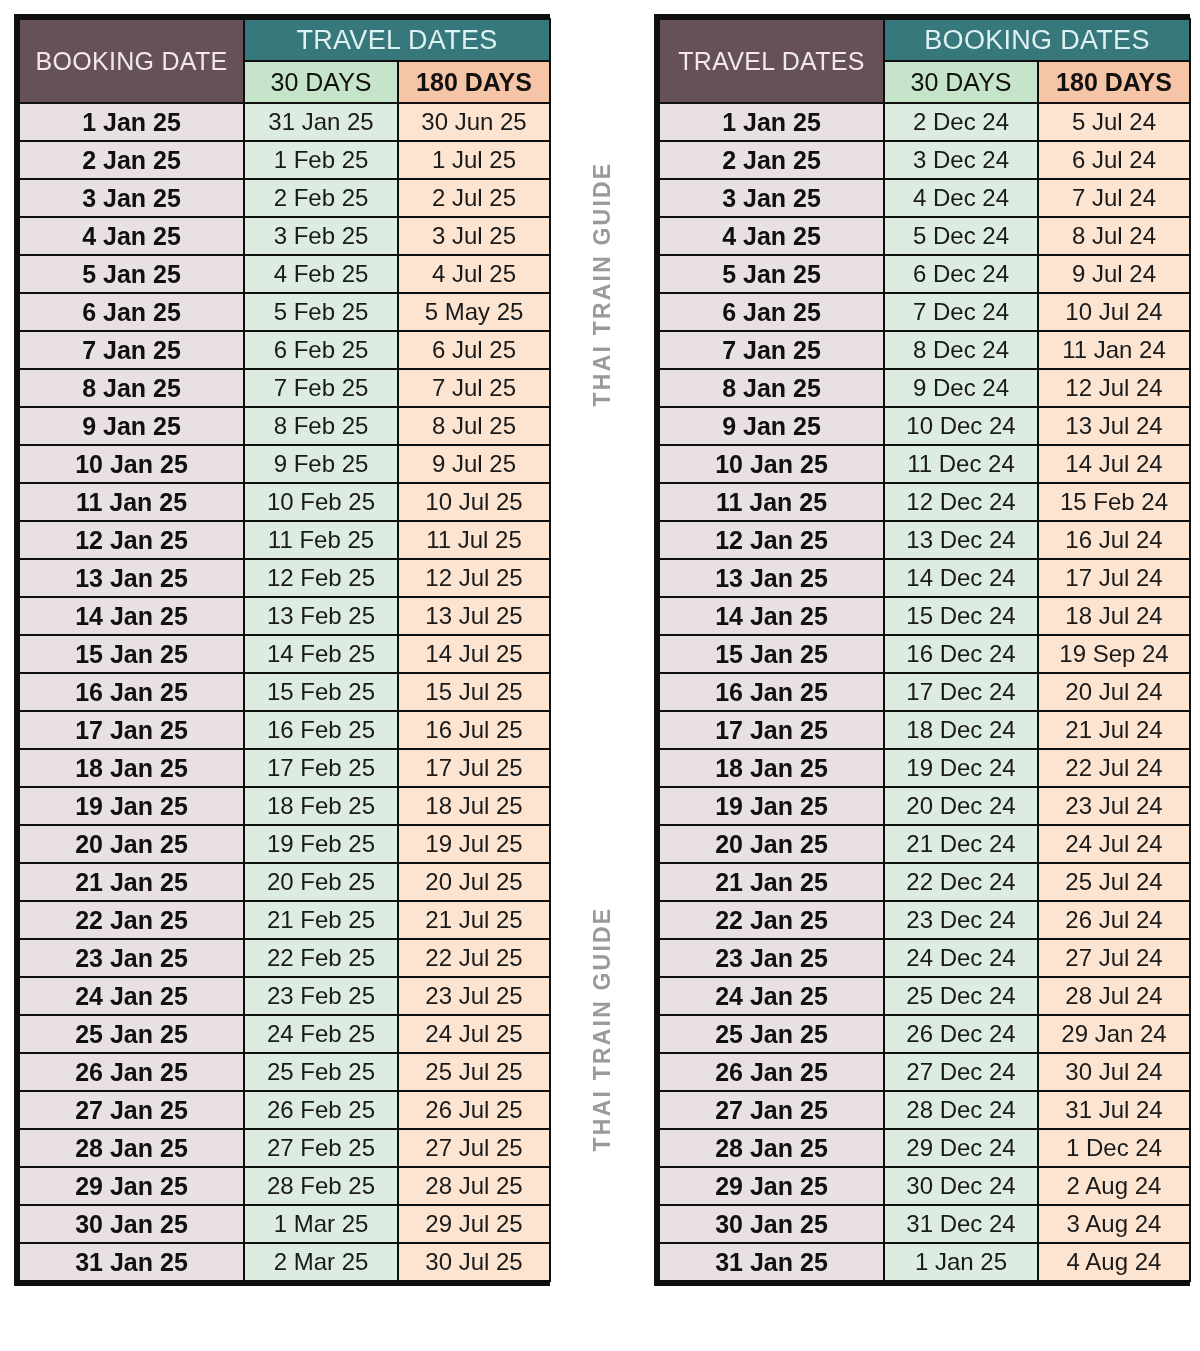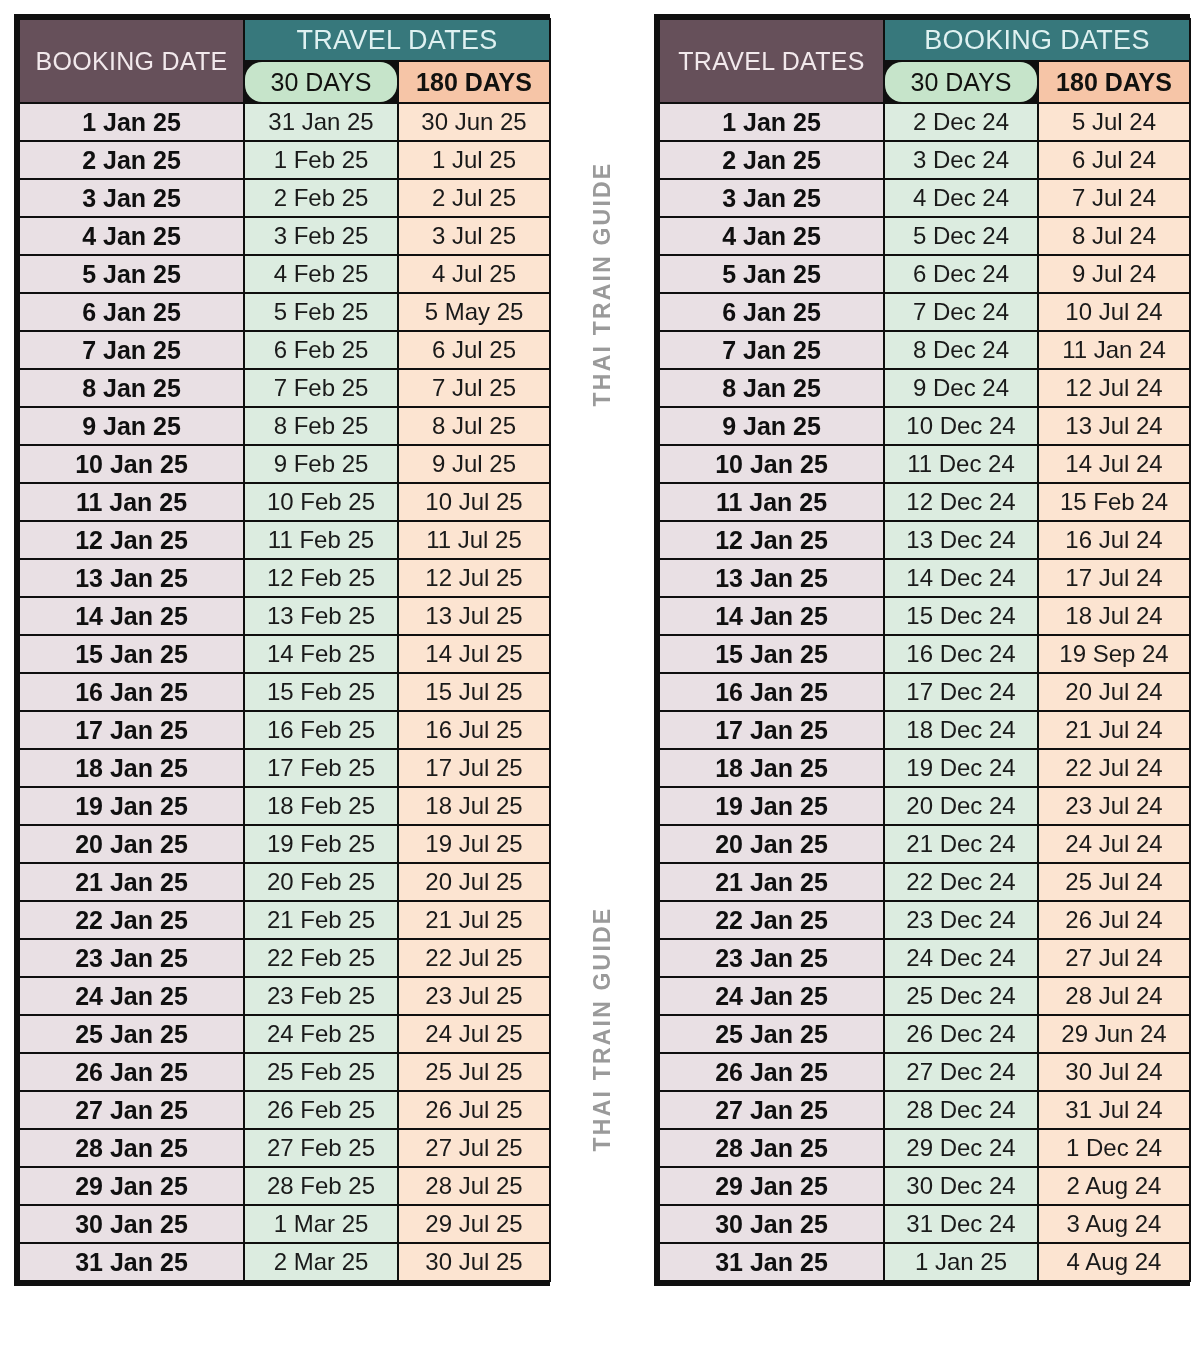--- a/index.html
+++ b/index.html
@@ -68,21 +68,20 @@
     font-weight: 400;
     letter-spacing: 0.3px;
     height: 40px;
   }
   .h-sub-green {
     background: #c6e4ca;
     color: #11110f;
     font-size: 25px;
     font-weight: 400;
     height: 40px;
-    border-radius: 17px;
   }
   .h-sub-peach {
     background: #f6c5a7;
     color: #11110f;
     font-size: 25px;
     font-weight: 700;
     height: 40px;
   }
 
   
@@ -468,21 +467,21 @@
             <td class="c-peach">27 Jul 24</td>
           </tr>
           <tr>
             <td class="c-lav">24 Jan 25</td>
             <td class="c-green">25 Dec 24</td>
             <td class="c-peach">28 Jul 24</td>
           </tr>
           <tr>
             <td class="c-lav">25 Jan 25</td>
             <td class="c-green">26 Dec 24</td>
-            <td class="c-peach">29 Jun 24</td>
+            <td class="c-peach">29 Jan 24</td>
           </tr>
           <tr>
             <td class="c-lav">26 Jan 25</td>
             <td class="c-green">27 Dec 24</td>
             <td class="c-peach">30 Jul 24</td>
           </tr>
           <tr>
             <td class="c-lav">27 Jan 25</td>
             <td class="c-green">28 Dec 24</td>
             <td class="c-peach">31 Jul 24</td>

